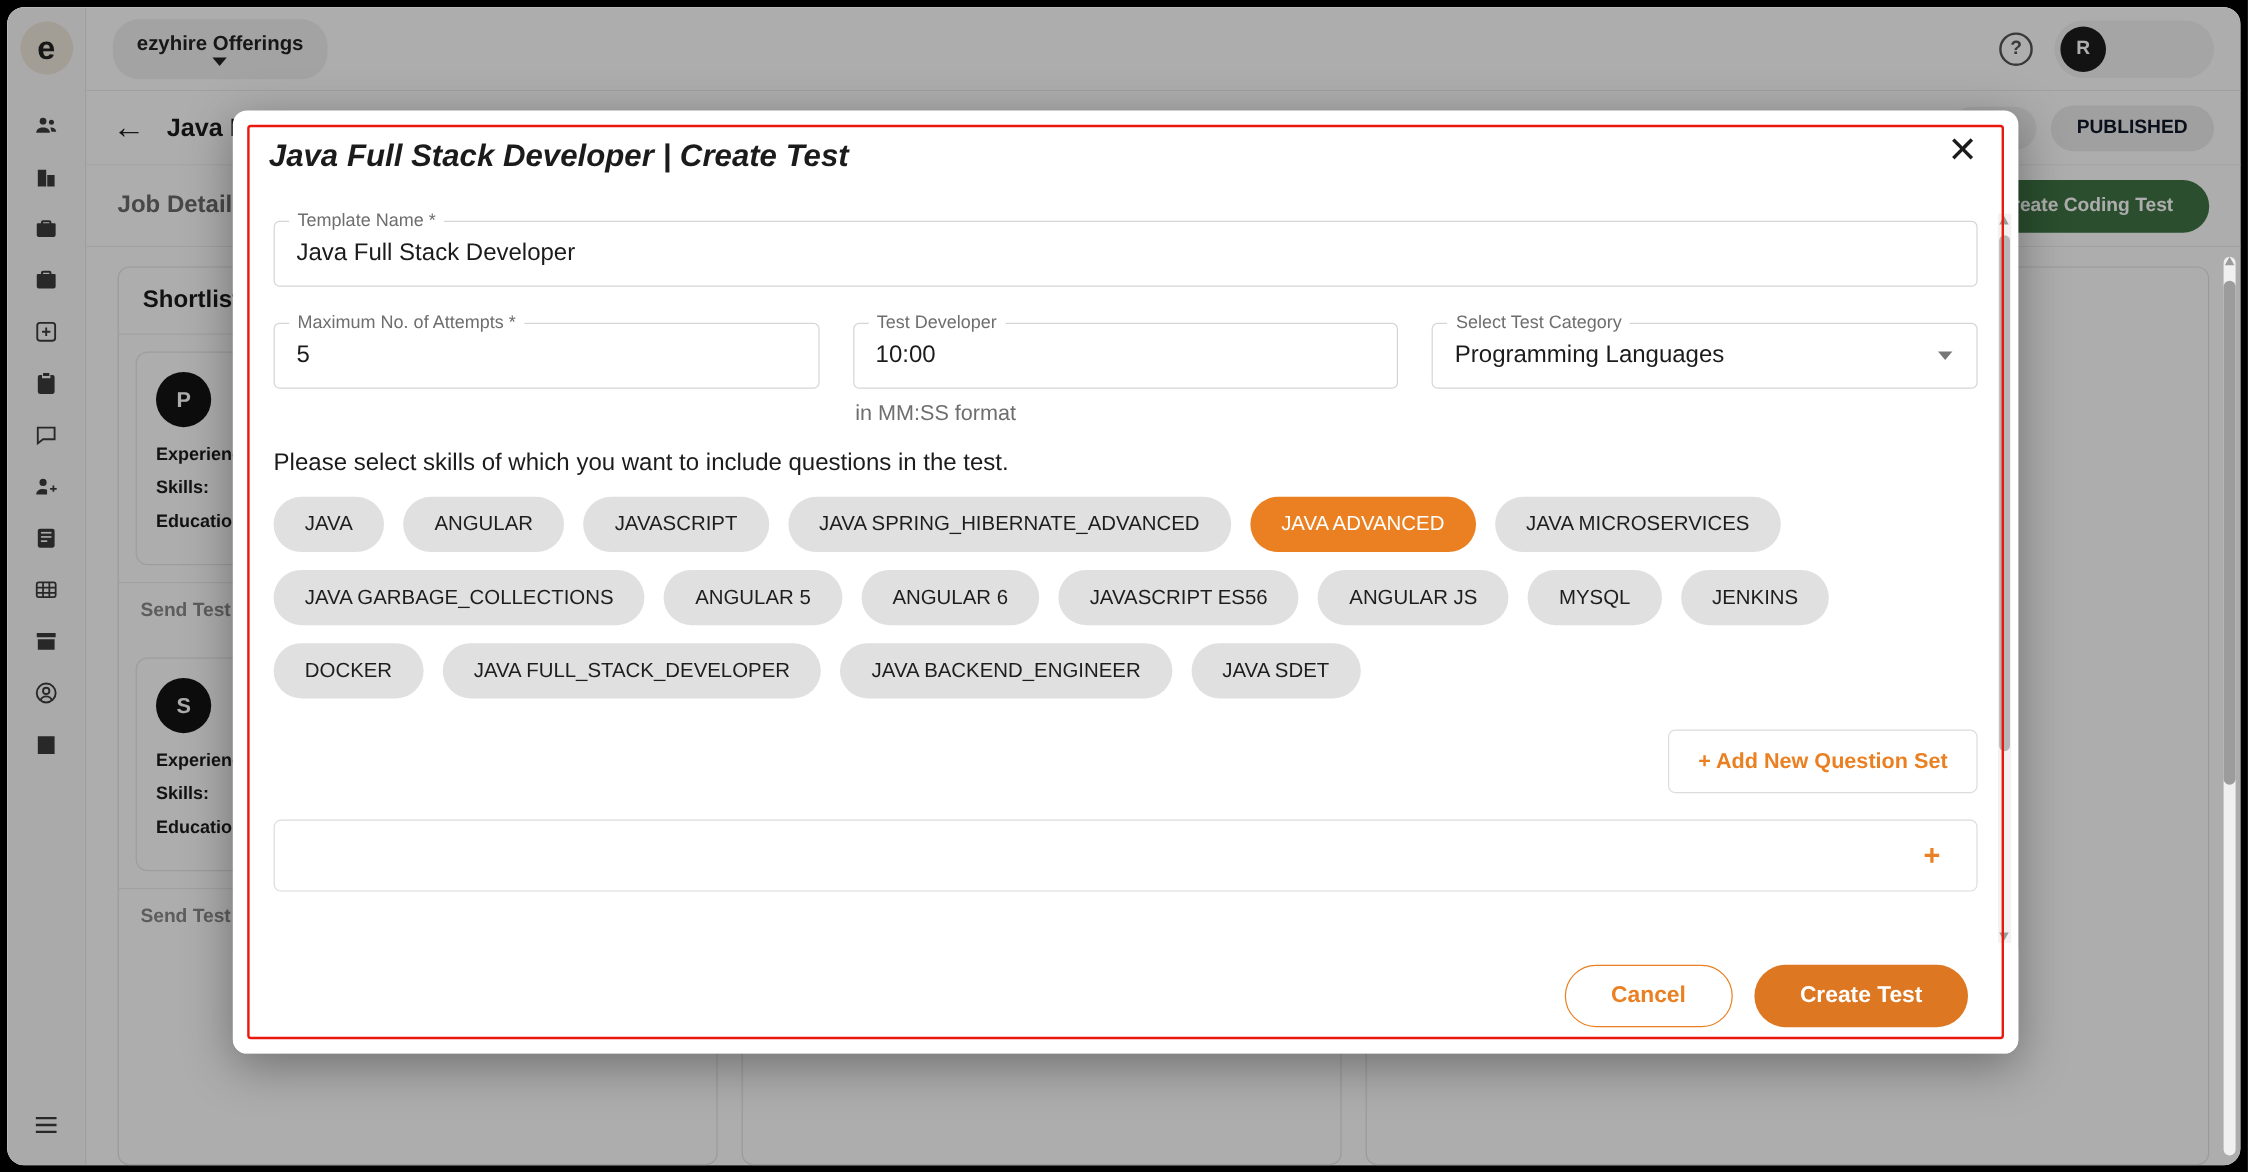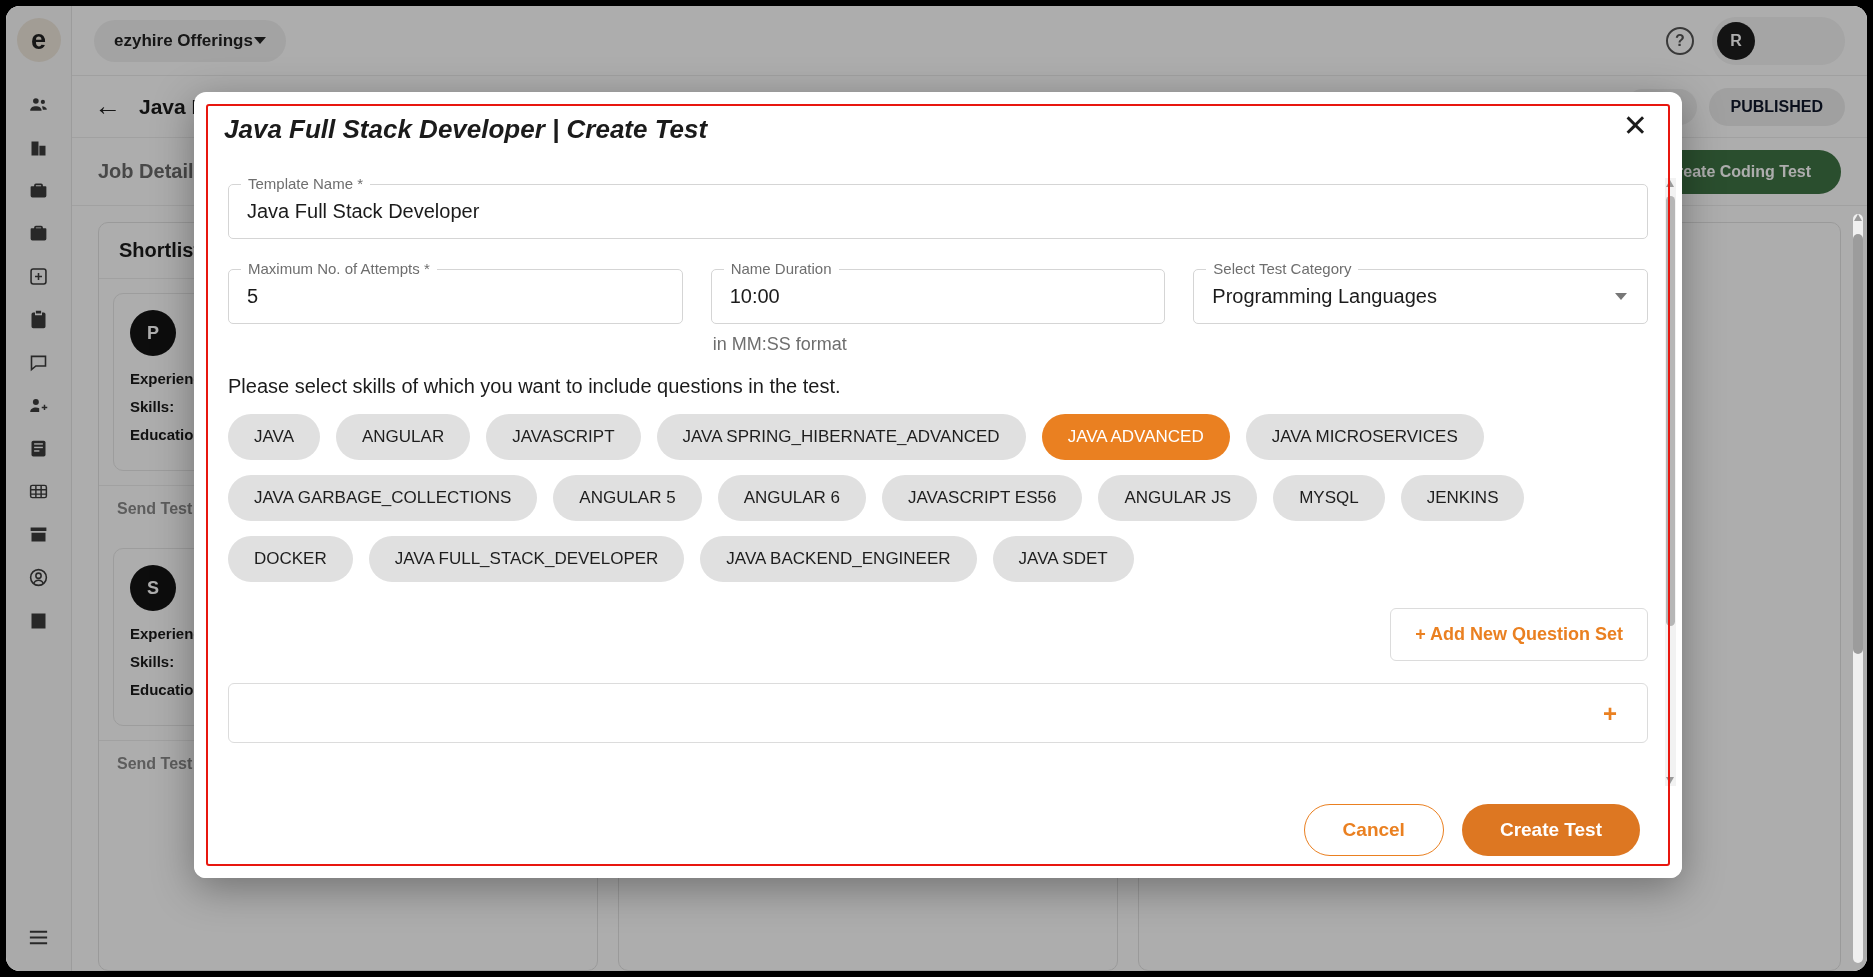--- a/index.html
+++ b/index.html
@@ -69,21 +69,21 @@
     background: #ffffff;
     border-bottom: 1px solid #ececec;
     display: flex; align-items: center;
     padding: 0 22px;
   }
   .offerings-pill {
     display: flex; align-items: center; gap: 1px;
     background: #f1f1f1;
     border-radius: 22px;
     padding: 11px 20px;
-    font-size: 17px; font-weight: bold; color: #222;
+    font-size: 17px; font-weight: bold; color: #222; flex-direction: column;
   }
   .caret-down {
     width: 0; height: 0;
     border-left: 6px solid transparent;
     border-right: 6px solid transparent;
     border-top: 7px solid #222;
   }
   #topbar .spacer { flex: 1; }
   .help-ico {
     width: 28px; height: 28px; border-radius: 50%;
@@ -569,21 +569,21 @@
       <div class="row-3">
         <div>
           <div class="field">
             <span class="lbl">Maximum No. of Attempts *</span>
             <span class="val">5</span>
           </div>
         </div>
 
         <div>
           <div class="field">
-            <span class="lbl">Name Duration</span>
+            <span class="lbl">Test Developer</span>
             <span class="val">10:00</span>
           </div>
           <div class="hint">in MM:SS format</div>
         </div>
 
         <div>
           <div class="field select">
             <span class="lbl">Select Test Category</span>
             <span class="val">Programming Languages</span>
             <span class="arrow"></span>

